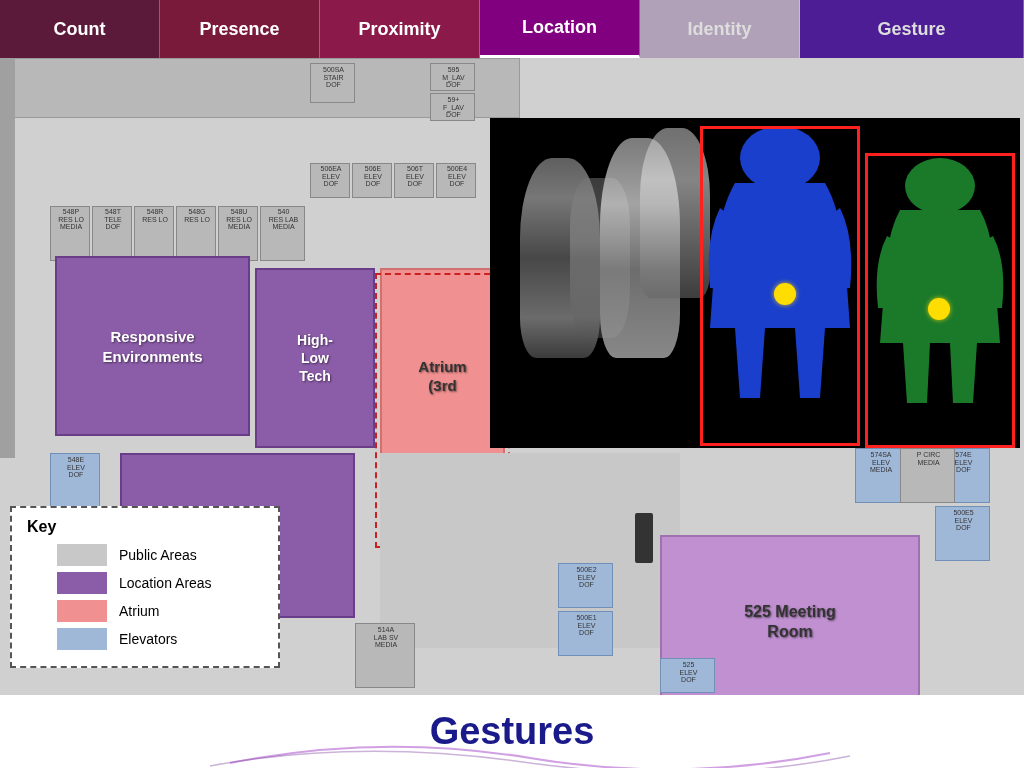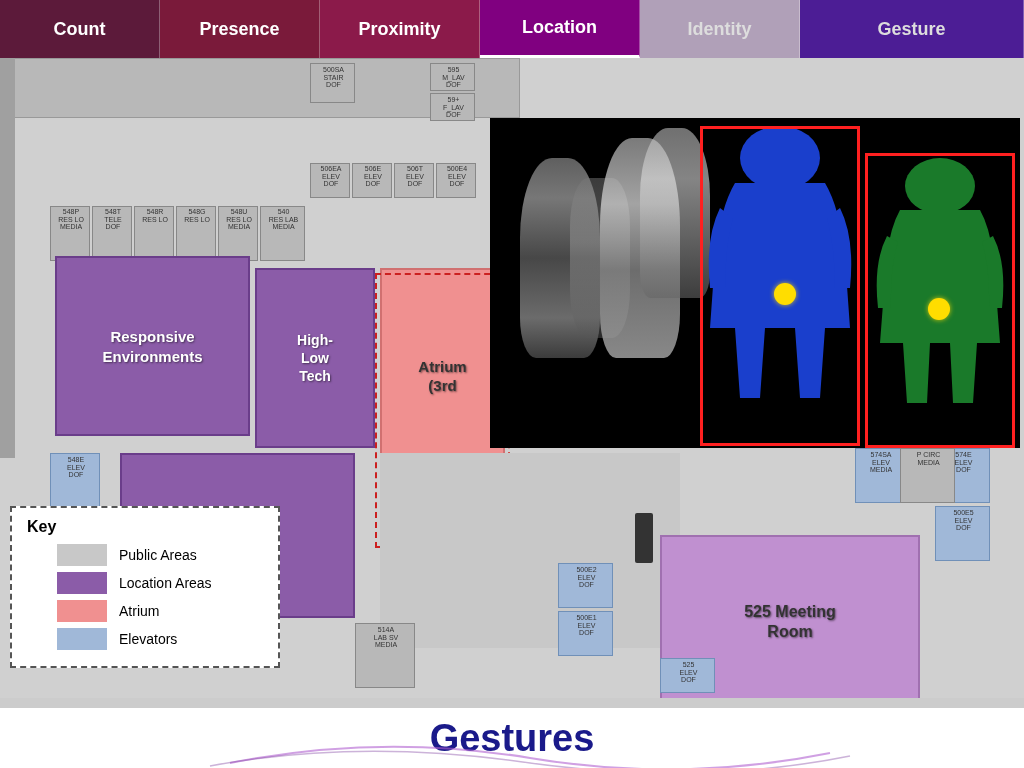--- a/index.html
+++ b/index.html
@@ -373,20 +373,20 @@
       <span>Atrium</span>
     </div>
     <div class="legend-item">
       <div class="legend-swatch" style="background:#a0b8d8;"></div>
       <span>Elevators</span>
     </div>
   </div>
 
 </div>
 
-<div style="position:absolute;bottom:0;left:0;width:1024px;height:60px;background:white;display:flex;align-items:center;justify-content:center;">
+<div style="position:absolute;bottom:0;left:0;width:1024px;height:73px;background:white;display:flex;align-items:center;justify-content:center;">
 
   <svg style="position:absolute;bottom:0;left:180px;width:700px;height:60px;overflow:visible;" viewBox="0 0 700 60">
     <path d="M 50 55 Q 200 25 350 50 Q 500 75 650 45" stroke="#b060d0" stroke-width="2" fill="none" opacity="0.6"></path>
     <path d="M 30 58 Q 180 30 350 55 Q 520 78 670 48" stroke="#8040a0" stroke-width="1.5" fill="none" opacity="0.4"></path>
   </svg>
   <span class="title-gestures" style="font-size:38px;font-weight:bold;color:#1a1a8a;">Gestures </span>
 </div>
 
 </body></html>

